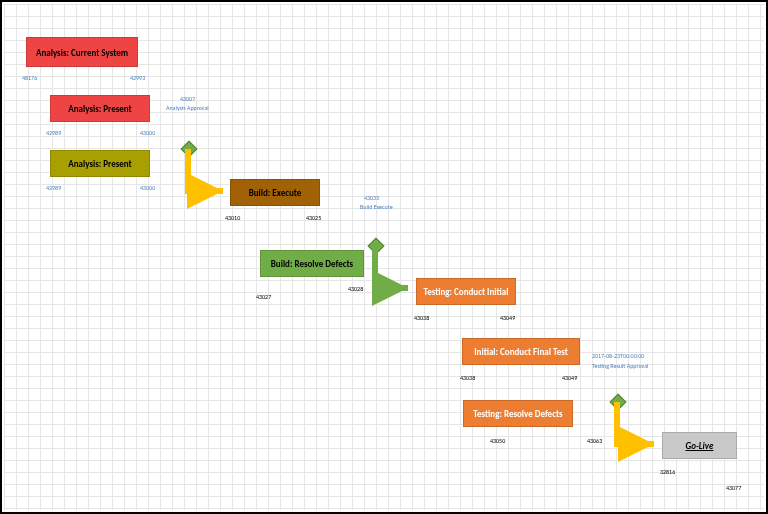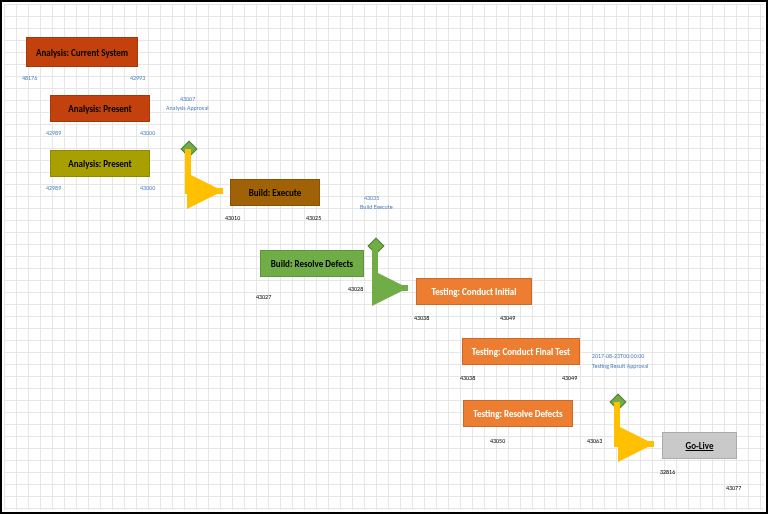--- a/index.html
+++ b/index.html
@@ -4,26 +4,26 @@
 <style>
   html,body{margin:0;padding:0;width:768px;height:514px;font-family:Calibri,Arial,sans-serif;background:#fff}
   .frame{position:absolute;inset:0;border:2px solid #000;box-sizing:border-box}
   .grid{position:absolute;inset:2px;
     background-image:
       linear-gradient(to right,#e6e6e6 1px,transparent 1px),
       linear-gradient(to bottom,#e6e6e6 1px,transparent 1px);
     background-size:12px 12px;}
   .box{position:absolute;display:flex;align-items:center;justify-content:center;
        font-size:9px;font-weight:600;box-sizing:border-box;border:1px solid rgba(0,0,0,.15)}
-  .yellow{background:#c2410c;color:#000}
+  .yellow{background:#ef4444;color:#000}
   .olive{background:#a8a000;color:#000}
   .green{background:#a16207;color:#000}
   .green2{background:#70ad47;color:#000}
   .orange{background:#ed7d31;color:#fff}
-  .gray{background:#c9c9c9;color:#000;text-decoration:underline}
+  .gray{background:#c9c9c9;color:#000;font-style:italic;text-decoration:underline}
   .lbl{position:absolute;font-size:6px;color:#4f81bd}
   .lbl2{position:absolute;font-size:6px;color:#000}
   .milestone{position:absolute;width:10px;height:10px;background:#70ad47;transform:rotate(45deg);
              border:1px solid #548235}
   .ms-label{position:absolute;font-size:6px;color:#4f81bd;white-space:nowrap}
   svg.connector{position:absolute;overflow:visible}
 </style>
 </head>
 <body>
 
@@ -77,28 +77,28 @@
   <div class="milestone" style="left:368px;top:238px"></div>
   <svg class="connector" style="left:368px;top:244px;width:55px;height:55px">
     <defs>
         <marker id="ah2" markerWidth="8" markerHeight="8" refX="6" refY="3" orient="auto">
           <path d="M0,0 L6,3 L0,6 Z" fill="#70ad47"></path>
         </marker>
       </defs>
     <path d="M5,0 L5,42 L38,42" stroke="#70ad47" stroke-width="6" fill="none" marker-end="url(#ah2)"></path>
   </svg>
 
-  <div class="box orange" style="left:414px;top:276px;width:116px;height:27px">
+  <div class="box orange" style="left:414px;top:276px;width:100px;height:27px">
     <span>Testing: Conduct Initial</span>
   </div>
   <div class="lbl2" style="left:412px;top:312px">43038</div>
   <div class="lbl2" style="left:498px;top:312px">43049</div>
 
   <div class="box orange" style="left:460px;top:336px;width:118px;height:27px">
-    <span>Testing: Conduct Final Test</span>
+    <span>Initial: Conduct Final Test</span>
   </div>
   <div class="lbl2" style="left:458px;top:372px">43038</div>
   <div class="lbl2" style="left:560px;top:372px">43049</div>
 
   <div class="ms-label" style="left:590px;top:350px">2017-08-23T00:00:00</div>
   <div class="ms-label" style="left:590px;top:360px">Testing Result Approval</div>
   <div class="milestone" style="left:610px;top:394px"></div>
   <svg class="connector" style="left:610px;top:400px;width:60px;height:55px">
     <defs>
         <marker id="ah3" markerWidth="8" markerHeight="8" refX="6" refY="3" orient="auto">

